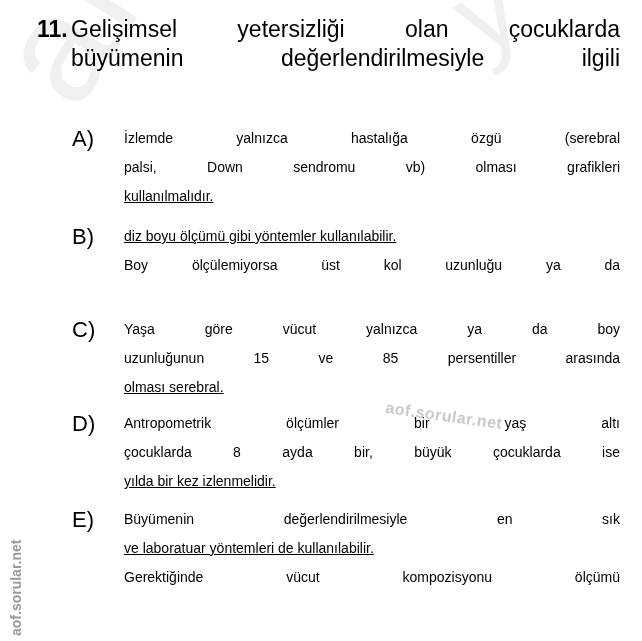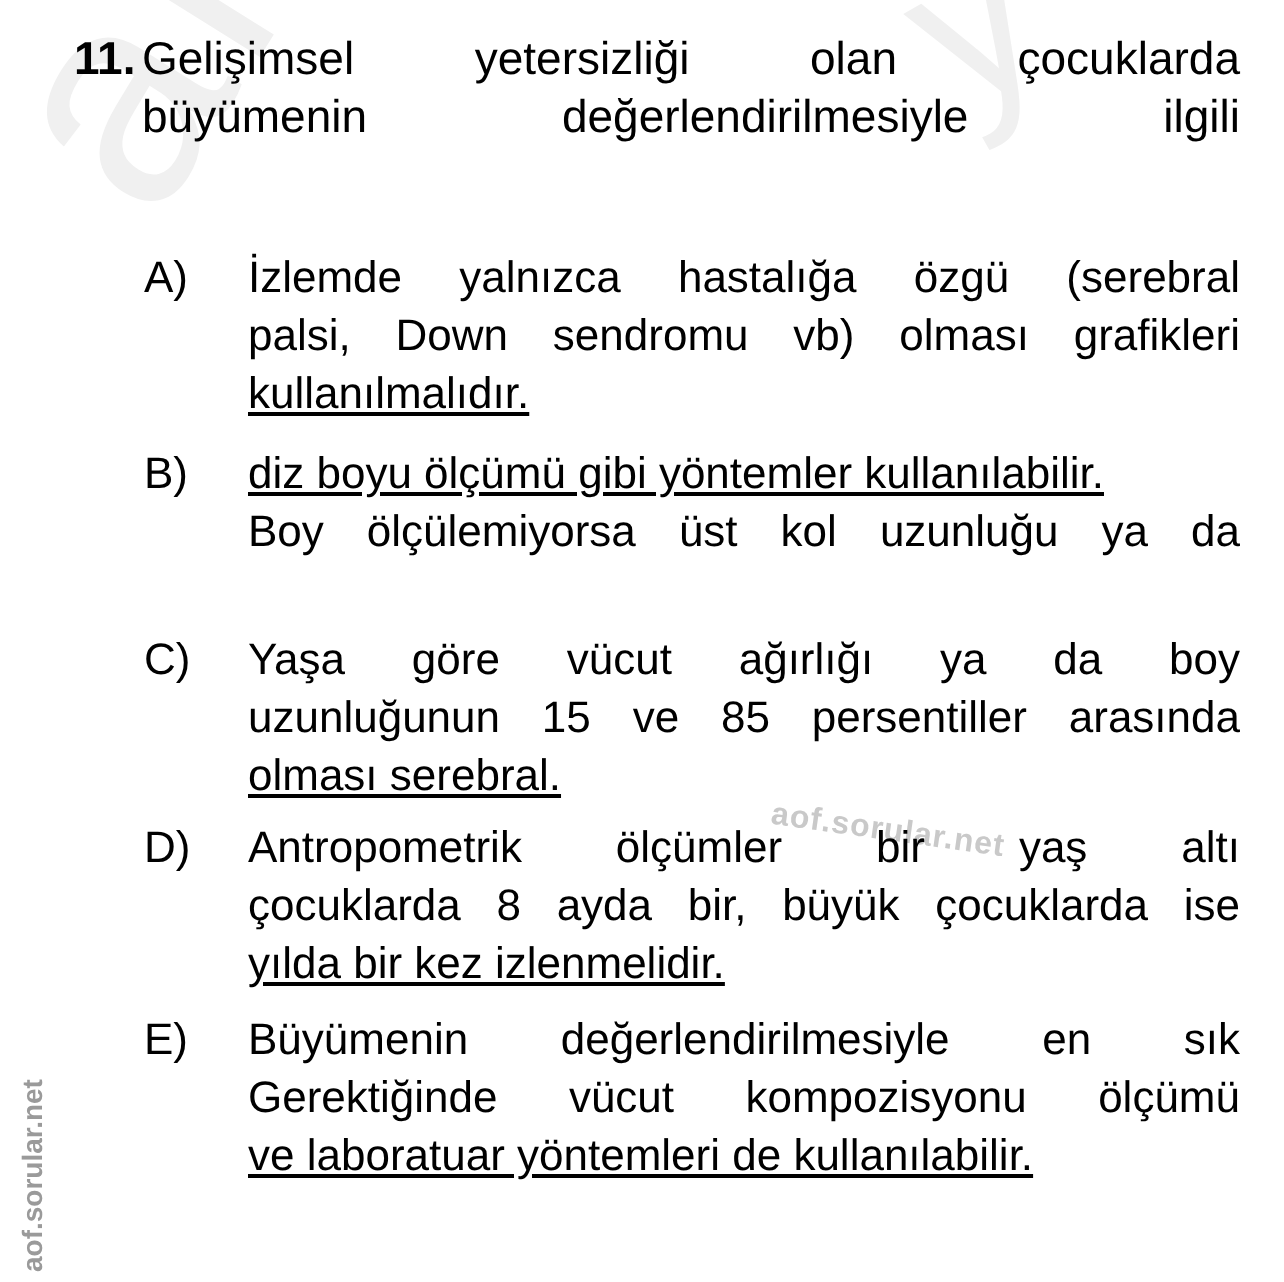--- a/index.html
+++ b/index.html
@@ -82,21 +82,21 @@
       left: 0;
       top: 0;
       font-size: 22px;
       line-height: 29px;
     }
     .opt-text {
       position: absolute;
       left: 52px;
       top: 0;
       width: 496px;
-      font-size: 22px;
+      font-size: 14px;
       line-height: 29px;
     }
     .opt-text .line {
       display: block;
       height: 29px;
       white-space: nowrap;
       text-align: justify;
       text-align-last: justify;
     }
     .opt-text .line.last {
@@ -157,35 +157,35 @@
   <div class="opt-letter">B)</div>
   <div class="opt-text">
     <span class="line last">diz boyu ölçümü gibi yöntemler kullanılabilir.</span>
     <span class="line">Boy ölçülemiyorsa üst kol uzunluğu ya da</span>
   </div>
 </div>
 
 <div class="option" style="top:315px;">
   <div class="opt-letter">C)</div>
   <div class="opt-text">
-    <span class="line">Yaşa göre vücut ağırlığı ya da boy</span>
+    <span class="line">Yaşa göre vücut yalnızca ya da boy</span>
     <span class="line">uzunluğunun 15 ve 85 persentiller arasında</span>
     <span class="line last">olması serebral.</span>
   </div>
 </div>
 
 <div class="option" style="top:409px;">
   <div class="opt-letter">D)</div>
   <div class="opt-text">
     <span class="line">Antropometrik ölçümler bir yaş altı</span>
     <span class="line">çocuklarda 8 ayda bir, büyük çocuklarda ise</span>
     <span class="line last">yılda bir kez izlenmelidir.</span>
   </div>
 </div>
 
 <div class="option" style="top:505px;">
   <div class="opt-letter">E)</div>
   <div class="opt-text">
     <span class="line">Büyümenin değerlendirilmesiyle en sık</span>
+    <span class="line last">ve laboratuar yöntemleri de kullanılabilir.</span>
     <span class="line">Gerektiğinde vücut kompozisyonu ölçümü</span>
-    <span class="line last">ve laboratuar yöntemleri de kullanılabilir.</span>
   </div>
 </div>
 
 </body></html>

